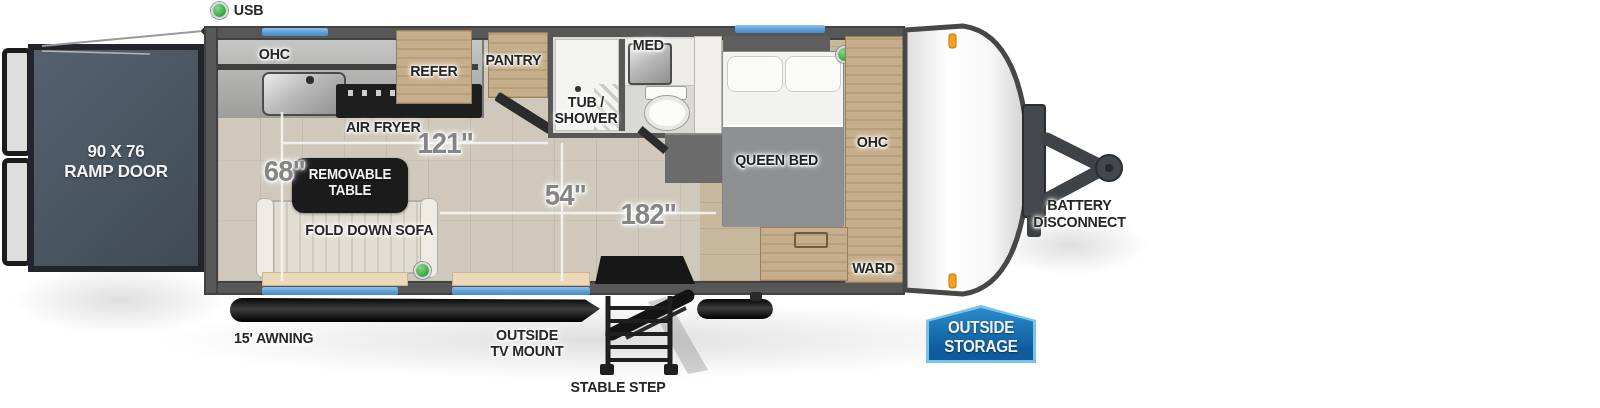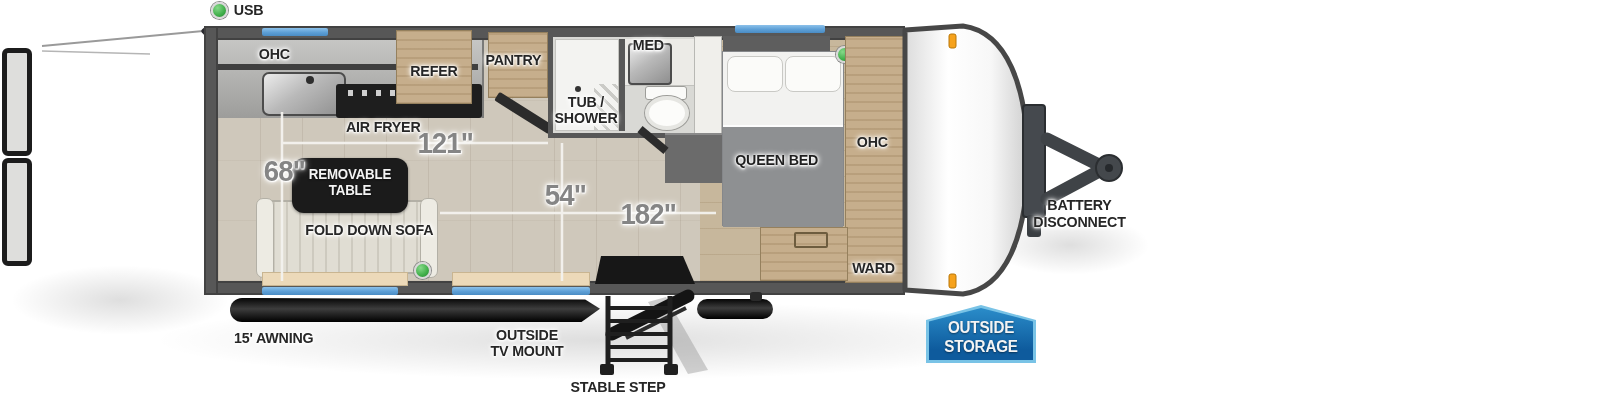--- a/index.html
+++ b/index.html
@@ -41,20 +41,26 @@
 
   <div class="shadow" style="left:150px;top:300px;width:900px;height:80px;"></div>
   <div class="shadow" style="left:10px;top:265px;width:220px;height:70px;"></div>
   <div class="shadow" style="left:990px;top:215px;width:160px;height:60px;"></div>
 
   <div class="green-dot" style="left:211px;top:2px;"></div>
   <div class="lbl" style="left:233px;top:1px;">USB</div>
 
   <div class="abs" style="left:2px;top:48px;width:30px;height:108px;background:#dededc;border:5px solid #1c1c1c;border-radius:6px;box-sizing:border-box;"></div>
   <div class="abs" style="left:2px;top:158px;width:30px;height:108px;background:#dededc;border:5px solid #1c1c1c;border-radius:6px;box-sizing:border-box;"></div>
+  <div class="abs" style="left:28px;top:44px;width:176px;height:228px;box-sizing:border-box;
+       background:linear-gradient(135deg,#56616f,#4a5562 55%,#3f4a56);border:6px solid #22262c;">
+    <div class="lbl white center" style="left:0;right:0;top:92px;font-size:17px;line-height:20px;transform:none;">
+      <span>90 X 76</span><br><span>RAMP DOOR</span>
+    </div>
+  </div>
 
   <svg class="abs" style="left:30px;top:20px;" width="230" height="90" viewBox="0 0 230 90">
     <line x1="12" y1="26" x2="184" y2="10" stroke="#9a9a9a" stroke-width="2"></line>
     <line x1="12" y1="31" x2="120" y2="34" stroke="#b5b5b5" stroke-width="1.5"></line>
     <rect x="170" y="8" width="66" height="8" rx="2" fill="#2b2b30" transform="rotate(47 176 14)"></rect>
   </svg>
 
   <div class="floor-main" style="left:218px;top:40px;width:687px;height:241px;"></div>
   <div class="floor-bed" style="left:700px;top:40px;width:205px;height:241px;"></div>
   <div class="wall" style="left:204px;top:26px;width:701px;height:14px;"></div>

